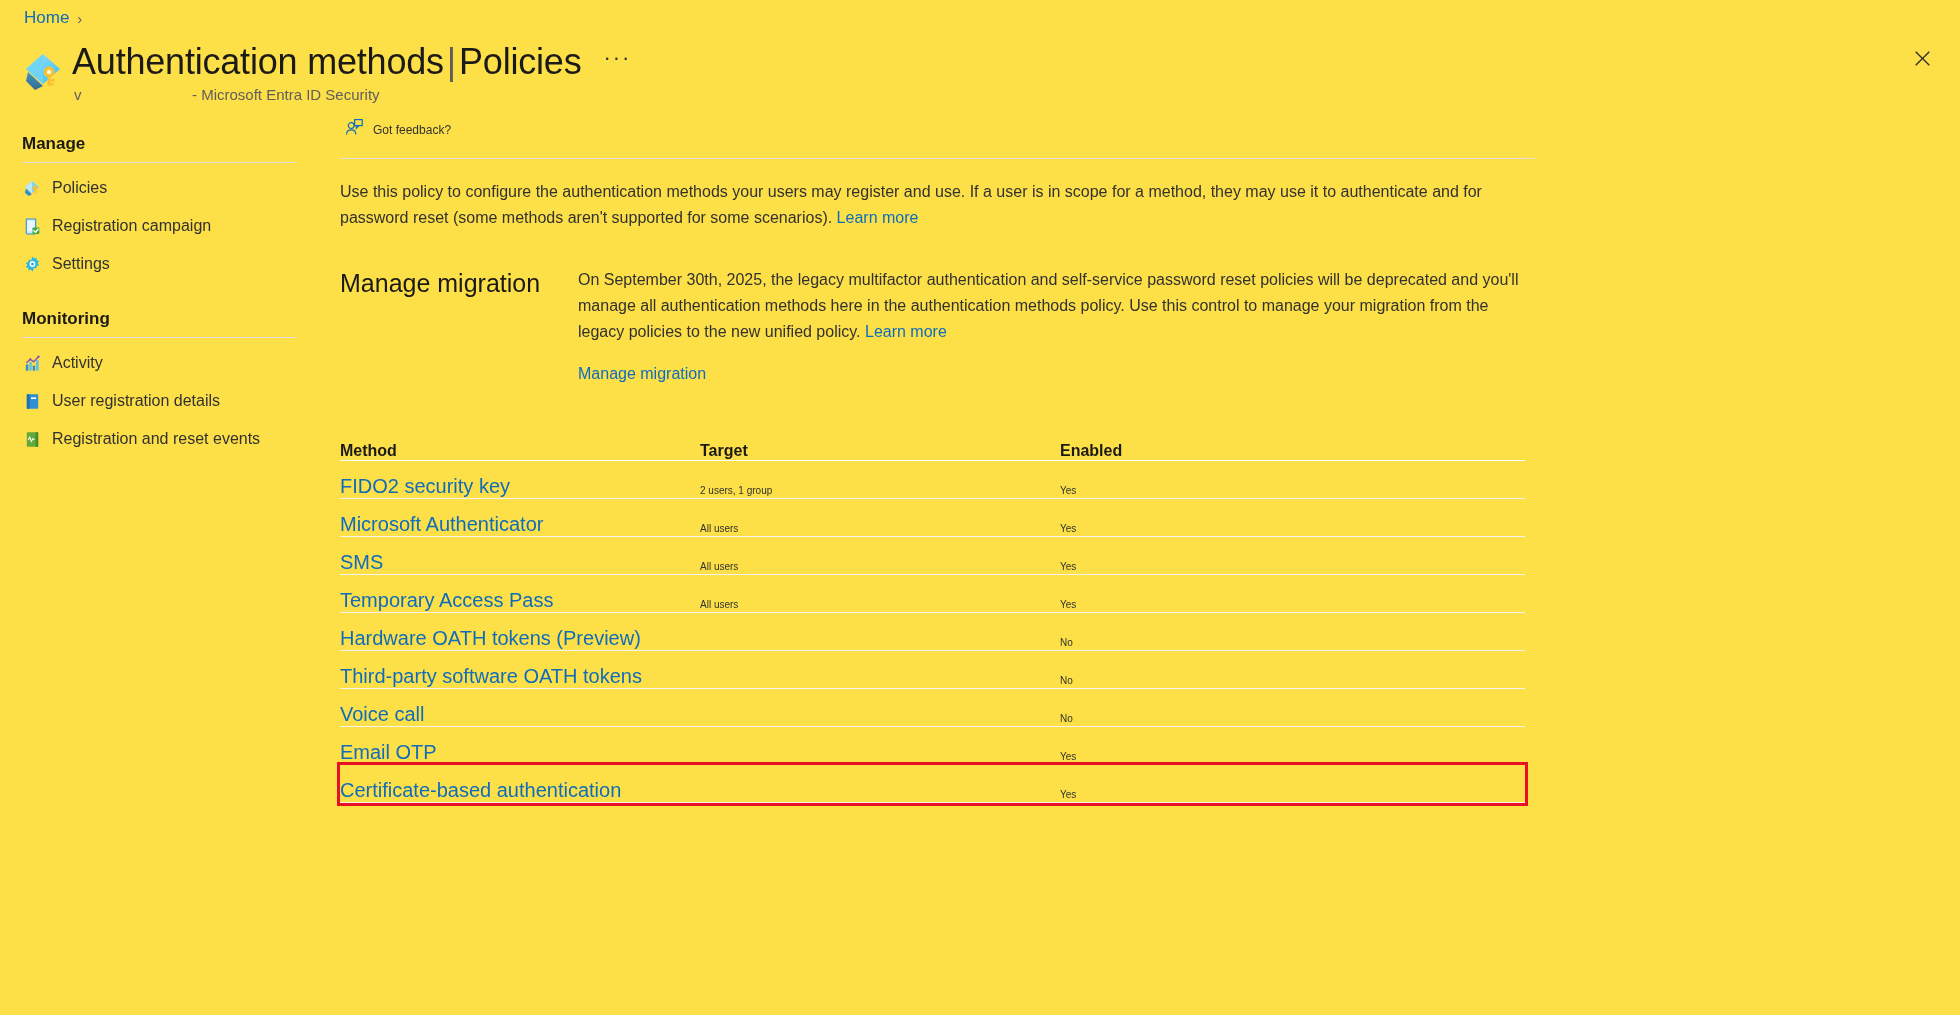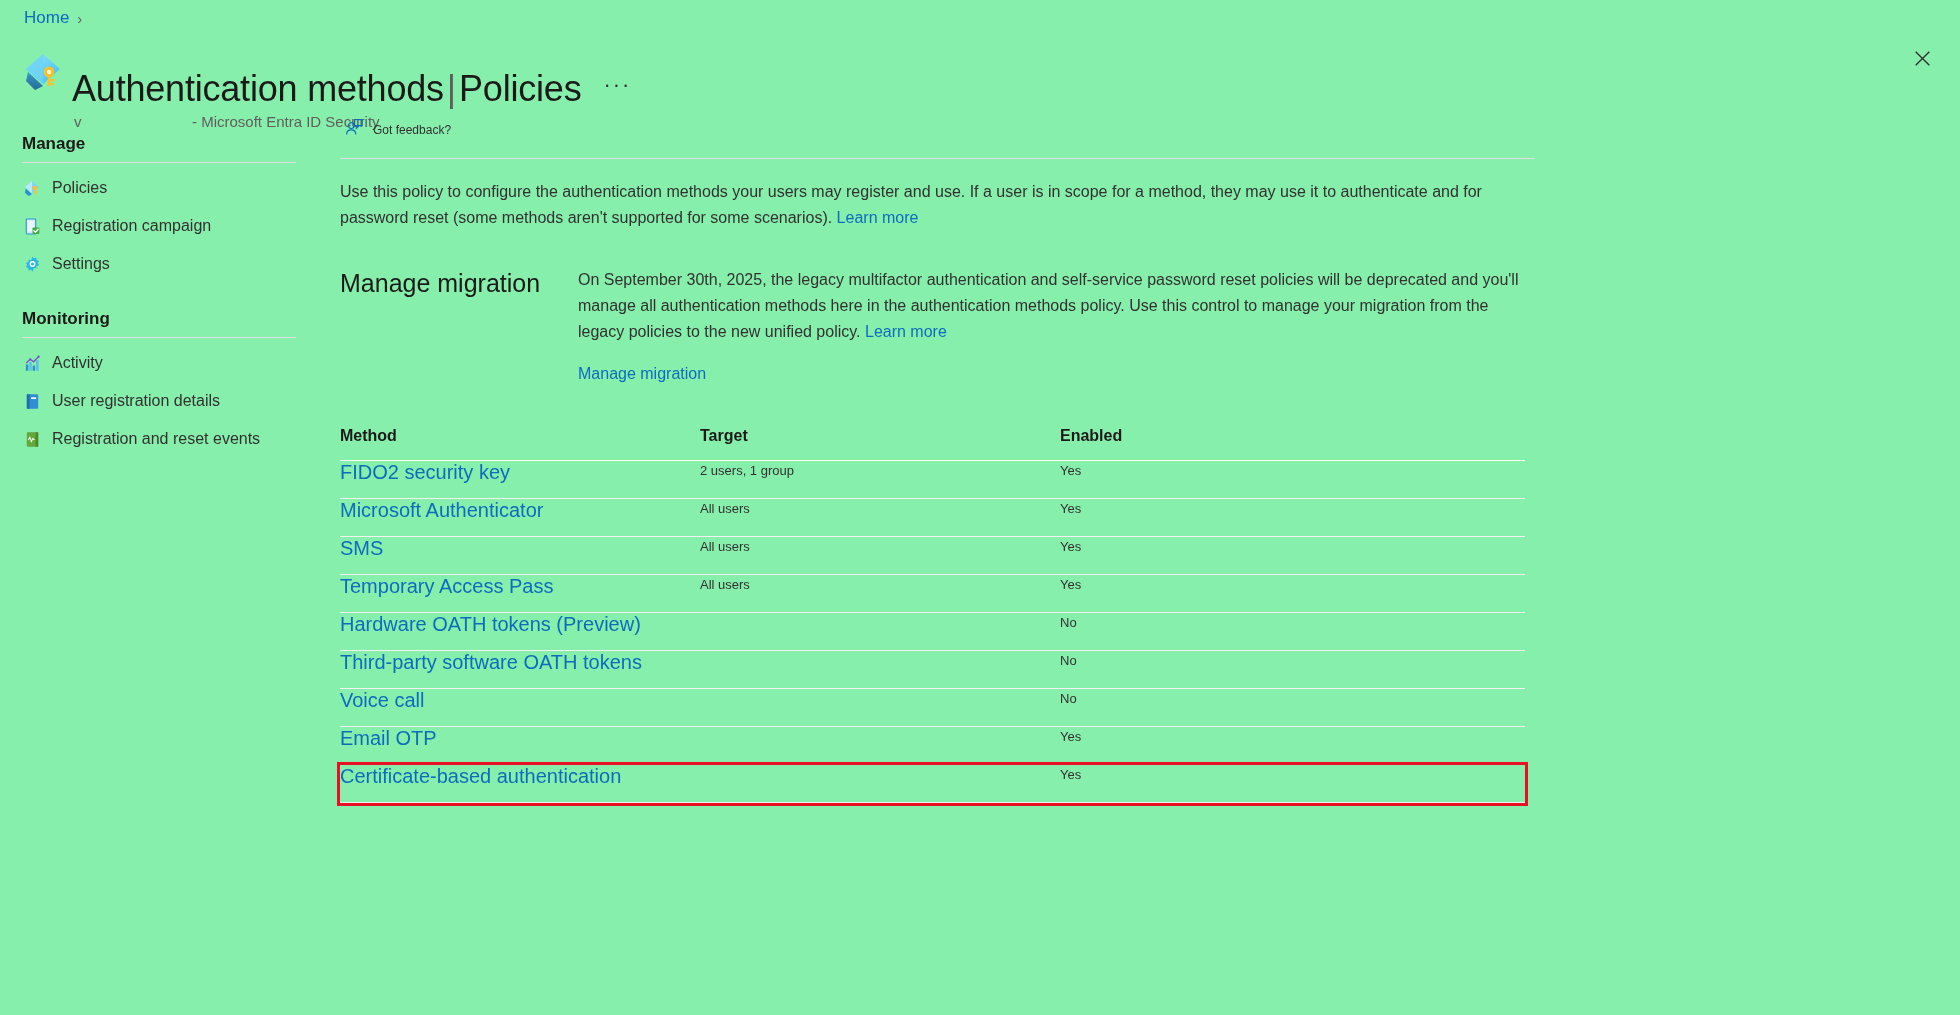--- a/index.html
+++ b/index.html
@@ -7,42 +7,42 @@
   html, body {
     margin: 0;
     padding: 0;
     width: 1960px;
     height: 1015px;
     background: #ffffff;
     font-family: "Liberation Sans", sans-serif;
     color: #323130;
     overflow: hidden;
   }
-  .page { position: relative; width: 1960px; height: 1015px; background:#86efac; }
+  .page { position: relative; width: 1960px; height: 1015px; background:#fde047; }
 
   
   .breadcrumb {
     position: absolute;
     left: 24px; top: 8px;
     display: flex; align-items: center; gap: 8px;
     font-size: 17px;
   }
   .breadcrumb a {
     color: #0f6cbd; text-decoration: none; cursor: pointer;
   }
   .breadcrumb .chev { color: #605e5c; font-size: 15px; }
 
   
   .title-row {
     position: absolute;
     left: 22px; top: 40px;
     display: flex; align-items: flex-start;
   }
   .title-icon { width: 44px; height: 44px; margin-top: 10px; margin-right: 6px; flex: none; }
-  .title-texts { display: flex; flex-direction: column; margin-top: 27px; }
+  .title-texts { display: flex; flex-direction: column; }
   .title-line { display: flex; align-items: center; gap: 16px; }
   .title-main {
     font-size: 36px; font-weight: 400; color: #1b1a19;
     letter-spacing: -0.2px; line-height: 44px; white-space: nowrap;
   }
   .title-main .bar { color: #605e5c; font-weight: 300; padding: 0 3px; }
   .ellipsis-btn {
     font-size: 22px; color: #323130; letter-spacing: 2px;
     cursor: pointer; line-height: 20px; padding: 2px 6px 10px 6px;
     user-select: none;
@@ -131,30 +131,30 @@
     width: 238px; flex: none;
     font-size: 25px; color: #1b1a19; font-weight: 400; line-height: 32px;
   }
   .migration-body { width: 955px; }
   .migration-text { font-size: 16px; line-height: 26px; color: #323130; }
   .migration-link { margin-top: 20px; font-size: 16px; }
 
   
   .methods { margin-top: 44px; width: 1185px; position: relative; }
   .m-row {
-    display: flex; align-items: flex-start; height: 38px;
+    display: flex; align-items: flex-end; height: 38px;
     border-bottom: 1px solid #f3f2f1;
   }
   .m-row.head { border-bottom: 1px solid #fff; height: 34px; }
   .m-col-method { width: 360px; flex: none; }
   .m-col-target { width: 360px; flex: none; }
   .m-col-enabled { width: 200px; flex: none; }
   .m-head-text { font-size: 16px; font-weight: 700; color: #1b1a19; }
   .m-link { font-size: 20px; color: #0f6cbd; text-decoration: none; cursor: pointer; }
-  .m-text { font-size: 13px; color: #323130; }
+  .m-text { font-size: 10px; color: #323130; }
   .m-row.highlight {
     outline: 3px solid #e81123;
     outline-offset: 0px;
   }
 </style>
 </head>
 <body>
 
 <div class="page">
 

